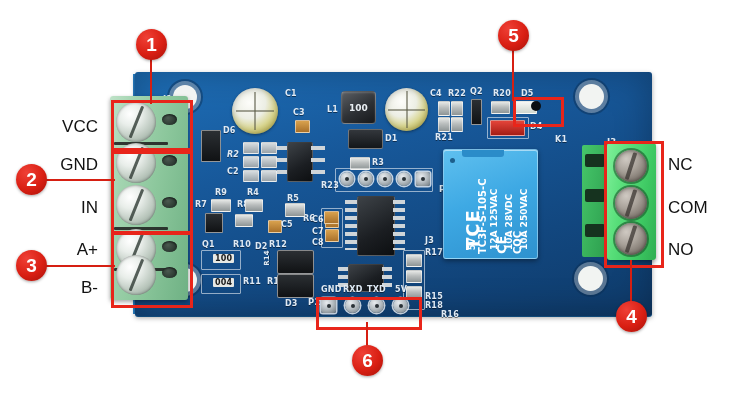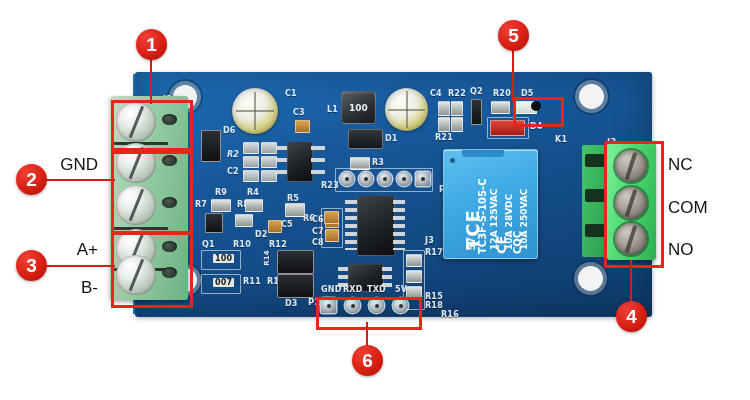--- a/index.html
+++ b/index.html
@@ -224,25 +224,25 @@
     <div class="smd res" style="left:110px;top:127px;width:16px;height:11px;"></div>
     <div class="smd res" style="left:150px;top:131px;width:18px;height:12px;"></div>
     <div class="smd blk" style="left:70px;top:141px;width:16px;height:18px;"></div>
     <div class="smd res" style="left:100px;top:142px;width:16px;height:11px;"></div>
     <div class="smd tan" style="left:133px;top:148px;width:12px;height:11px;"></div>
     <span class="silk" style="left:146px;top:148px;">C5</span>
 
     <div class="outline" style="left:66px;top:178px;width:38px;height:18px;"></div>
     <span class="silk" style="left:78px;top:182px;color:#1a1a1a;text-shadow:none;background:#e6e8e4;padding:0 2px;border-radius:1px;">100</span>
     <div class="outline" style="left:66px;top:202px;width:38px;height:18px;"></div>
-    <span class="silk" style="left:78px;top:206px;color:#1a1a1a;text-shadow:none;background:#e6e8e4;padding:0 2px;border-radius:1px;">007</span>
+    <span class="silk" style="left:78px;top:206px;color:#1a1a1a;text-shadow:none;background:#e6e8e4;padding:0 2px;border-radius:1px;">004</span>
 
     <div class="smd blk" style="left:142px;top:178px;width:35px;height:22px;border-radius:2px;"></div>
     <div class="smd blk" style="left:142px;top:202px;width:35px;height:22px;border-radius:2px;"></div>
-    <span class="silk" style="left:120px;top:158px;">D2</span>
+    <span class="silk" style="left:120px;top:170px;">D2</span>
     <span class="silk" style="left:150px;top:227px;">D3</span>
 
     <span class="silk" style="left:186px;top:109px;">R23</span>
     <div class="smd tan" style="left:190px;top:143px;width:12px;height:11px;"></div>
     <div class="smd tan" style="left:190px;top:157px;width:12px;height:11px;"></div>
     <span class="silk" style="left:177px;top:143px;">C6</span>
     <span class="silk" style="left:177px;top:155px;">C7</span>
     <span class="silk" style="left:177px;top:166px;">C8</span>
     <span class="silk sm" style="left:124px;top:182px;transform:rotate(-90deg);">R14</span>
 
@@ -365,21 +365,23 @@
   <div class="lead" style="left:512px;top:47px;width:2px;height:54px;"></div>
   <div class="lead" style="left:366px;top:322px;width:2px;height:24px;"></div>
 
   <div class="callout" style="left:136px;top:29px;">1</div>
   <div class="callout" style="left:16px;top:164px;">2</div>
   <div class="callout" style="left:16px;top:250px;">3</div>
   <div class="callout" style="left:616px;top:301px;">4</div>
   <div class="callout" style="left:498px;top:20px;">5</div>
   <div class="callout" style="left:352px;top:345px;">6</div>
 
+  <div class="olab r" style="left:0px;top:117px;width:98px;">VCC</div>
   <div class="olab r" style="left:0px;top:155px;width:98px;">GND</div>
+  <div class="olab r" style="left:0px;top:198px;width:98px;">IN</div>
   <div class="olab r" style="left:0px;top:240px;width:98px;">A+</div>
   <div class="olab r" style="left:0px;top:278px;width:98px;">B-</div>
 
   <div class="olab" style="left:668px;top:155px;">NC</div>
   <div class="olab" style="left:668px;top:198px;">COM</div>
   <div class="olab" style="left:668px;top:240px;">NO</div>
 
 </div>
 
 </body></html>

